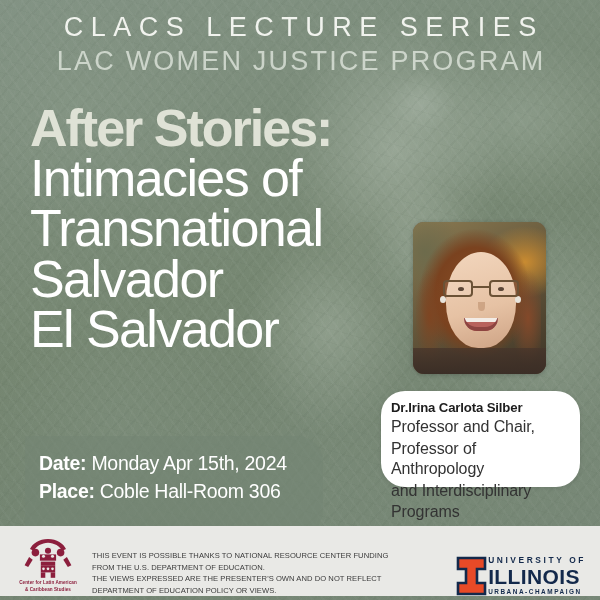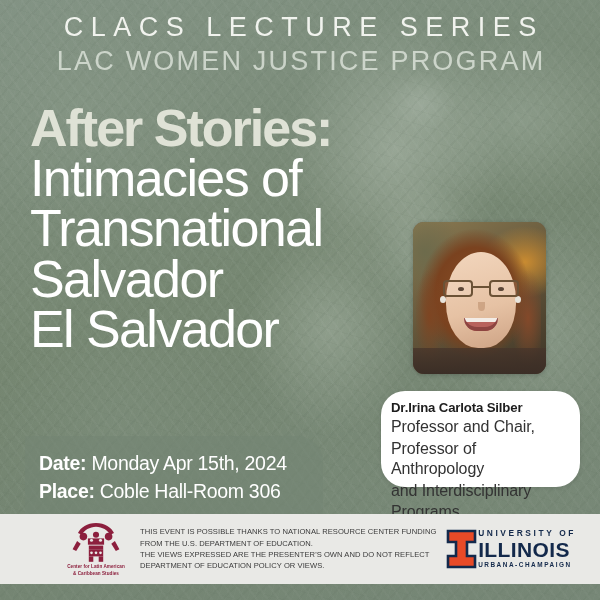--- a/index.html
+++ b/index.html
@@ -202,25 +202,25 @@
   }
   .detail-row {
     font-size:19.5px; font-weight:300; color:#ffffff;
     line-height:1.45; letter-spacing:-.3px;
     white-space:nowrap;
   }
   .detail-row b { font-weight:700; }
 
   
   .footer {
-    position:absolute; left:0; bottom:16px;
+    position:absolute; left:0; bottom:4px;
     width:600px; height:70px;
     background:#e9e9e6;
     z-index:7;
-    display:flex; align-items:center;padding-left:48px;
+    display:flex; align-items:flex-end;
   }
 
   .clacs-logo {
     width:72px; height:62px; margin-left:12px;
     display:flex; flex-direction:column;
     align-items:center; justify-content:center;
     flex:0 0 auto;
   }
   .clacs-mark { width:54px; height:42px; display:block; }
   .clacs-caption {
@@ -234,21 +234,21 @@
     margin-left:8px;
     font-size:7.6px;
     line-height:1.5;
     color:#3a3a3a;
     letter-spacing:.05px;
   }
 
   .illinois {
     flex:0 0 auto;
     display:flex; align-items:center;
-    margin-right:24px; gap:1px;
+    margin-right:14px; gap:1px;
   }
   .block-i { width:31px; height:40px; display:block; }
   .ill-words { line-height:1; }
   .ill-top {
     font-size:8.4px; font-weight:700; color:#13294B;
     letter-spacing:2.6px;
   }
   .ill-mid {
     font-size:21px; font-weight:700; color:#13294B;
     letter-spacing:.4px; line-height:1.02; margin-top:1px;

